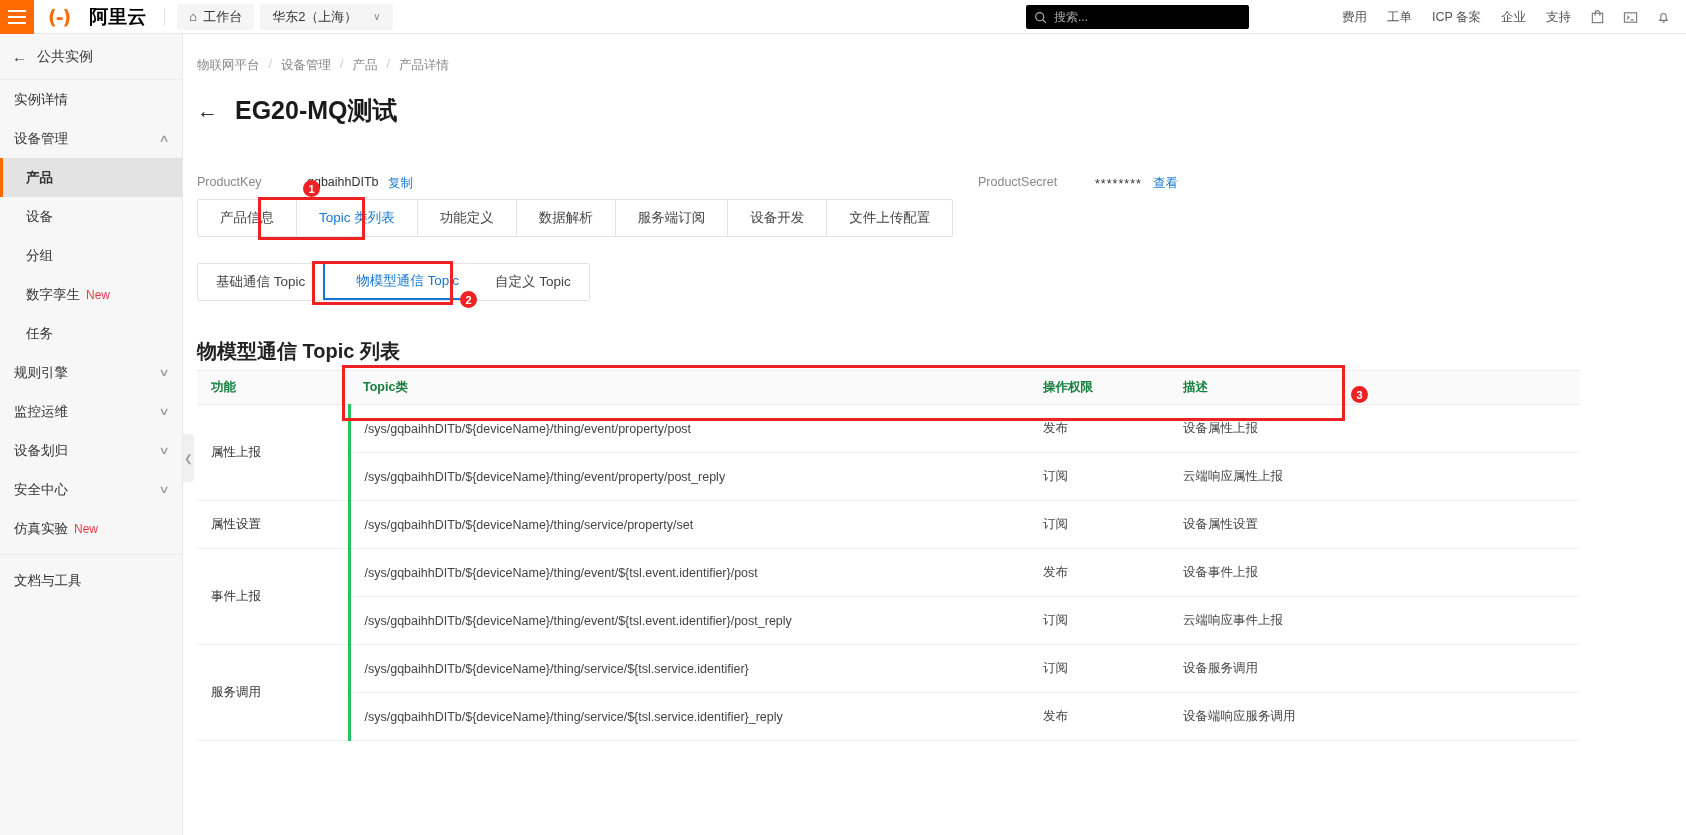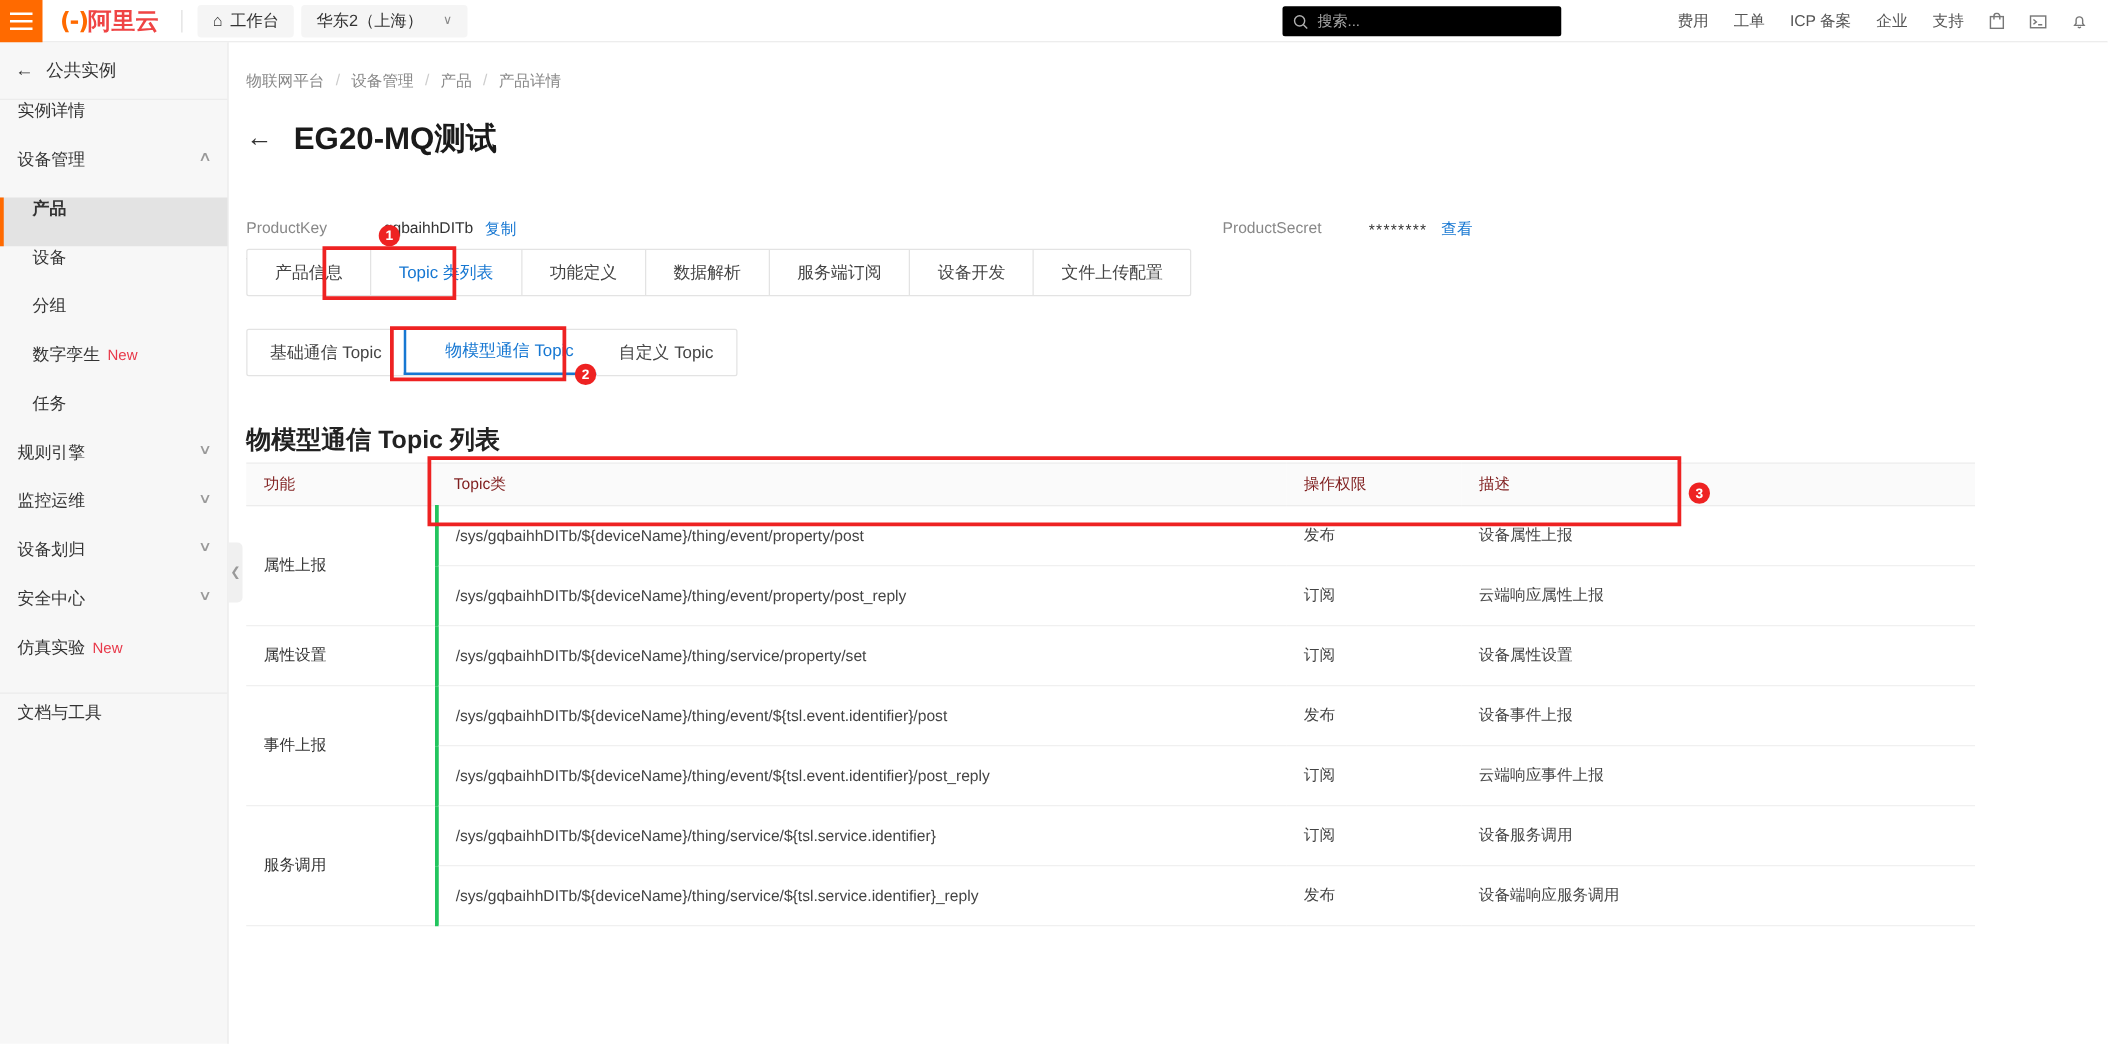--- a/index.html
+++ b/index.html
@@ -20,21 +20,21 @@
     width: 34px; height: 34px; background: #ff6a00;
     display: flex; flex-direction: column; align-items: center; justify-content: center;
     gap: 4px; cursor: pointer; flex: 0 0 34px;
   }
   #hamburger span { display: block; width: 18px; height: 2px; background: #fff; }
   .logo-wrap { display: flex; align-items: center; padding: 0 12px 0 14px; }
   .logo-mark {
     color: #ff6a00; font-size: 19px; font-weight: bold; letter-spacing: -1px;
     font-family: "DejaVu Sans", sans-serif;
   }
-  .logo-text { color: #ef4444; font-size: 19px; font-weight: bold; margin-left: 0; }
+  .logo-text { color: #000000; font-size: 19px; font-weight: bold; margin-left: 19px; }
   .vdiv { width: 1px; height: 18px; background: #e0e0e0; margin: 0 6px; }
   .chip {
     height: 26px; padding: 0 12px; background: #f5f5f5; border-radius: 3px;
     display: flex; align-items: center; gap: 6px; font-size: 13px; color: #333;
     cursor: pointer; margin-left: 6px;
   }
   .chip .caret { font-size: 10px; color: #888; margin-left: 10px; }
   #searchbox {
     position: absolute; left: 1026px; top: 5px; width: 223px; height: 24px;
     background: #000000; border-radius: 2px; display: flex; align-items: center;
@@ -52,21 +52,21 @@
     position: absolute; top: 34px; left: 0; width: 183px; height: 801px;
     background: #f7f7f7; border-right: 1px solid #e8e8e8;
   }
   #sb-back {
     height: 46px; display: flex; align-items: center; gap: 10px;
     padding-left: 12px; font-size: 14px; color: #333; cursor: pointer;
     border-bottom: 1px solid #ececec;
   }
   #sb-back .arrow { font-size: 15px; }
   .sb-item {
-    height: 39px; display: flex; padding: 0 14px 0 14px;
+    height: 39px; display: flex; align-items: center; padding: 0 14px 0 14px;
     font-size: 13.5px; color: #333; cursor: pointer; position: relative;
   }
   .sb-item.sub { padding-left: 26px; }
   .sb-item.active {
     background: #e3e3e3; font-weight: bold;
   }
   .sb-item.active::before {
     content: ""; position: absolute; left: 0; top: 0; bottom: 0; width: 3px; background: #ff6a00;
   }
   .sb-item .lbl { flex: 1; }
@@ -121,21 +121,21 @@
   
   #list-title {
     position: absolute; top: 304px; left: 14px; font-size: 20px; font-weight: bold; color: #222;
   }
   
   #topic-table {
     position: absolute; top: 336px; left: 14px; width: 1383px;
     border-collapse: collapse; font-size: 12.5px; table-layout: fixed;
   }
   #topic-table th {
-    background: #fafafa; color: #7f1d1d; font-weight: normal; text-align: left;
+    background: #fafafa; color: #15803d; font-weight: bold; text-align: left;
     height: 34px; padding: 0 14px; border-bottom: 1px solid #ececec;
     border-top: 1px solid #ececec; font-size: 12.5px;
   }
   #topic-table td {
     height: 48px; padding: 0 14px; border-bottom: 1px solid #f0f0f0; color: #444;
     vertical-align: middle;
   }
   #topic-table td.fn {
     border-right: 1px solid #f0f0f0; color: #333; vertical-align: middle;
   }

